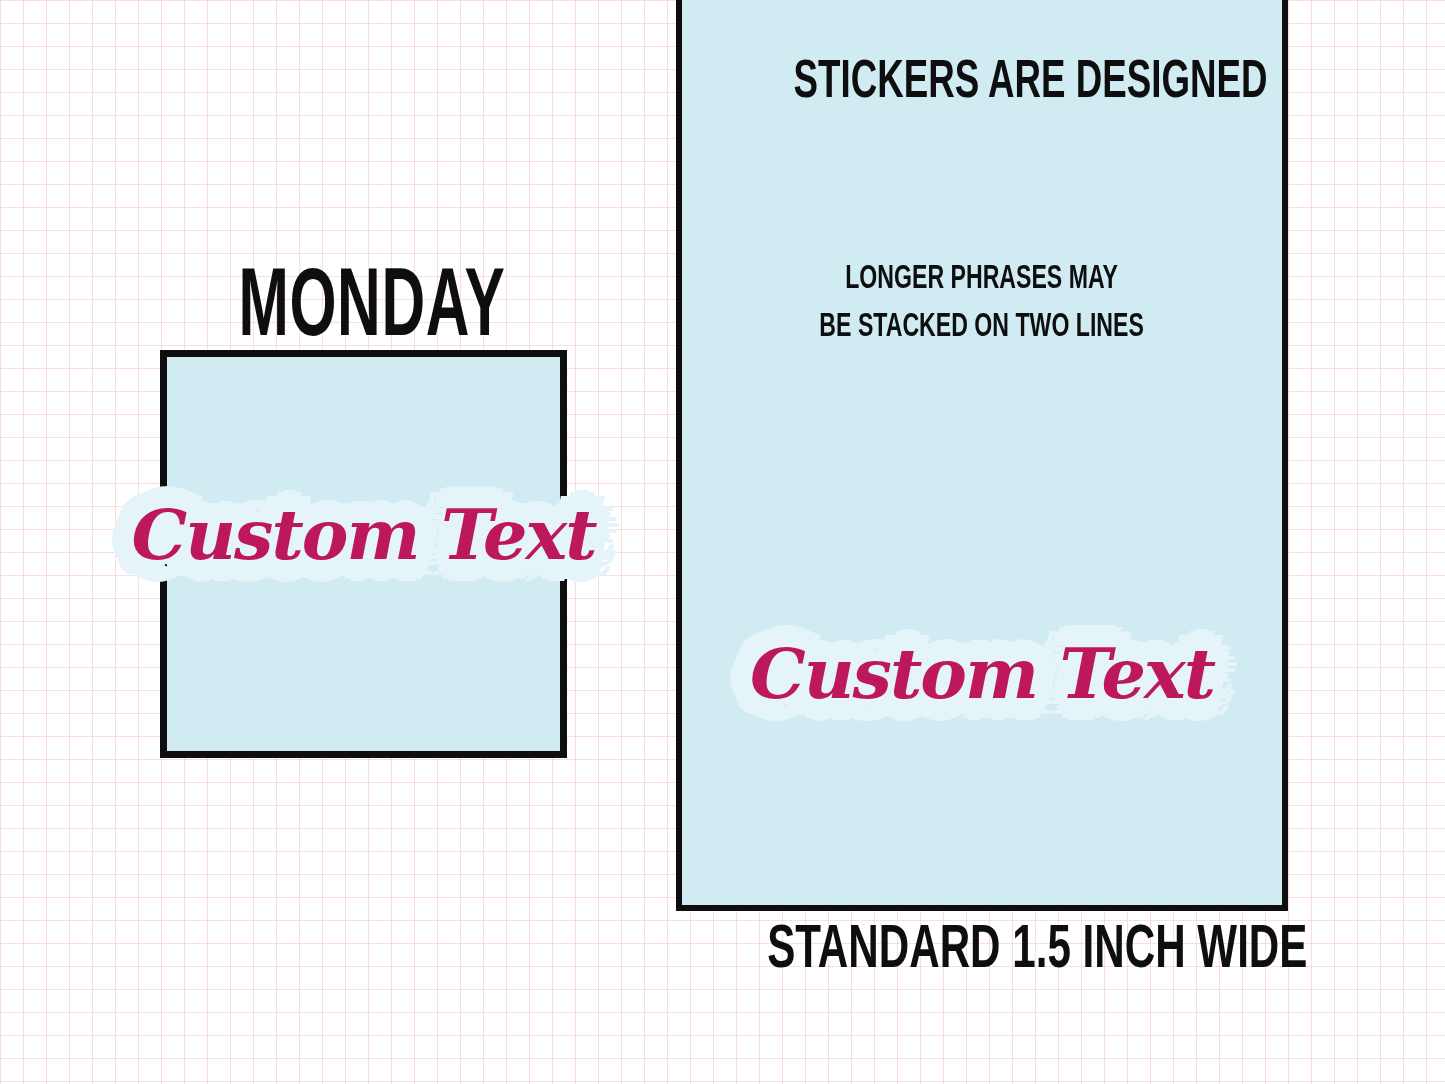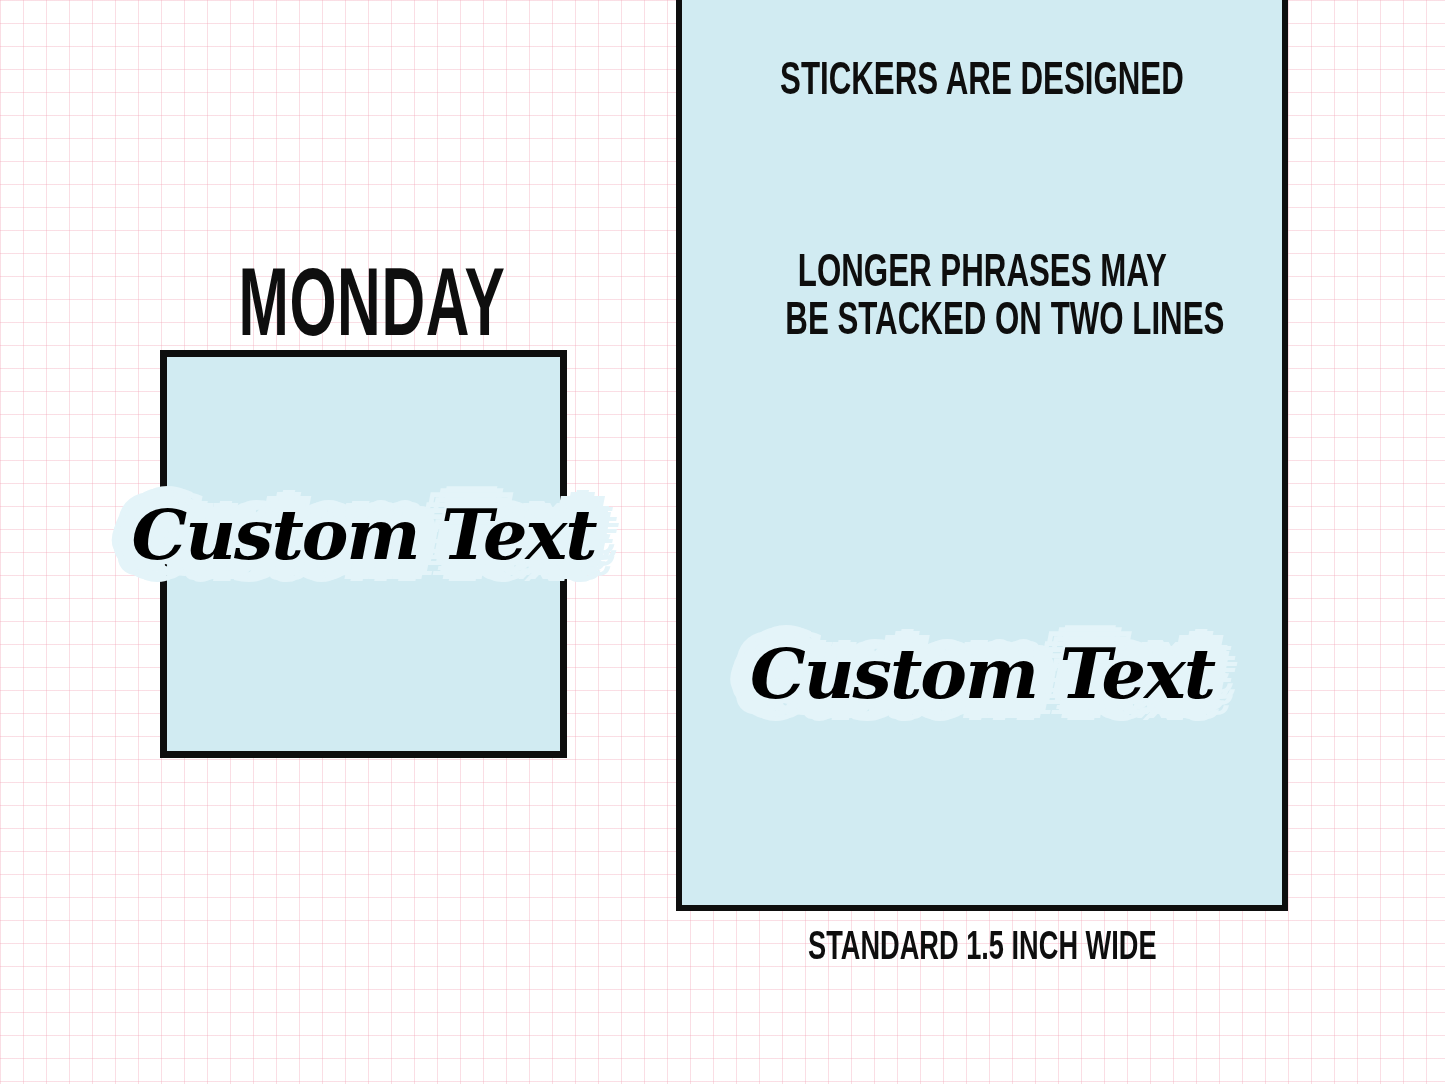--- a/index.html
+++ b/index.html
@@ -60,43 +60,43 @@
   
   .planner-column{
     position:absolute;left:676px;top:0;width:612px;height:911px;
     box-sizing:border-box;
     border:6px solid var(--ink);
     border-top:none;
     background:var(--box-fill);
   }
   .design-note{
     position:absolute;top:54px;left:0;right:0;
-    font-size:46px;line-height:48px;
+    font-size:54px;line-height:48px;
   }
   .stacking-note{
-    position:absolute;top:246px;left:0;right:0;
-    font-size:46px;line-height:48px;
+    position:absolute;top:252px;left:0;right:0;
+    font-size:34px;line-height:48px;
   }
   .column-sticker-row{
     position:absolute;top:600px;left:0;right:0;height:146px;
     display:flex;align-items:center;justify-content:center;
   }
   .planner-caption{
     position:absolute;left:640px;top:922px;width:684px;
-    font-size:40px;line-height:47px;
+    font-size:62px;line-height:47px;
   }
 
   
   .sticker{
     font-family:"DejaVu Serif",serif;
     font-style:italic;
     font-weight:700;
     font-size:70px;
     letter-spacing:-2px;
-    color:#000000;
+    color:#be185d;
     white-space:nowrap;
     text-shadow:
       0 16px var(--halo), 0 -16px var(--halo), 16px 0 var(--halo), -16px 0 var(--halo),
       11px 11px var(--halo), -11px 11px var(--halo), 11px -11px var(--halo), -11px -11px var(--halo),
       0 22px var(--halo), 0 -22px var(--halo), 22px 0 var(--halo), -22px 0 var(--halo),
       16px 16px var(--halo), -16px 16px var(--halo), 16px -16px var(--halo), -16px -16px var(--halo),
       6px 20px var(--halo), -6px 20px var(--halo), 6px -20px var(--halo), -6px -20px var(--halo),
       20px 6px var(--halo), -20px 6px var(--halo), 20px -6px var(--halo), -20px -6px var(--halo);
   }
 </style>

